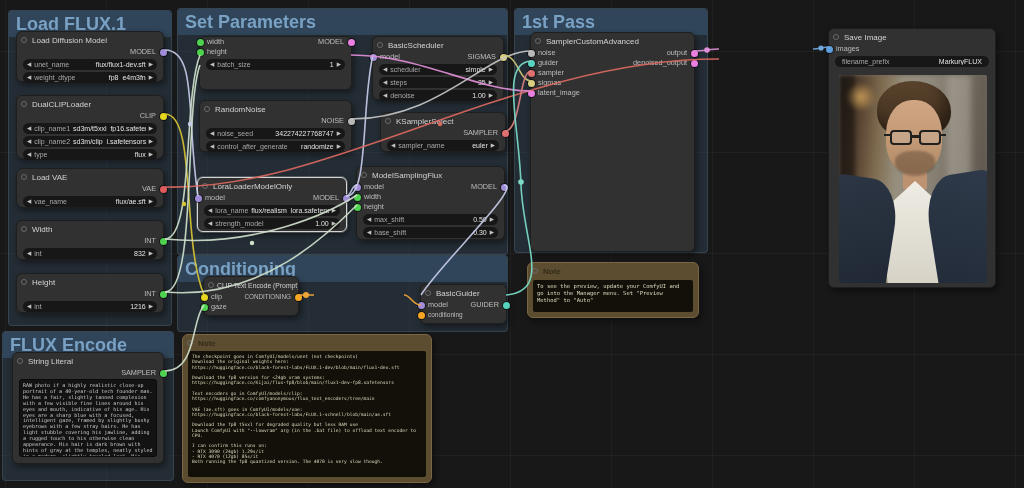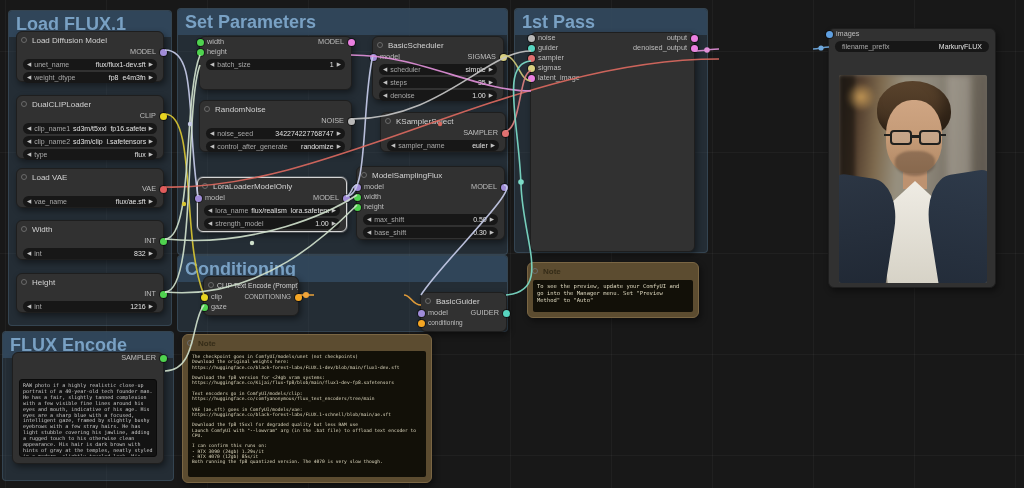--- a/index.html
+++ b/index.html
@@ -173,20 +173,21 @@
       </div>
     <div class="widget">
         <span class="warr">◀</span>
         <span class="wlabel">int</span>
         <span class="wvalue">1216</span>
         <span class="warr">▶</span>
       </div>
   </div>
 
   <div class="node" style="left:12px;top:352px;width:152px;height:112px">
+    <div class="ntitle"><span>String Literal</span></div>
     <div class="prow">
         <span class="rlbl">SAMPLER</span>
         <span class="pdot out" style="background: rgb(79, 210, 79);"></span>
       </div>
     <div class="promptbox">RAW photo if a highly realistic close-up portrait of a 40-year-old tech founder man. He has a fair, slightly tanned complexion with a few visible fine lines around his eyes and mouth, indicative of his age. His eyes are a sharp blue with a focused, intelligent gaze, framed by slightly bushy eyebrows with a few stray hairs. He has light stubble covering his jawline, adding a rugged touch to his otherwise clean appearance. His hair is dark brown with hints of gray at the temples, neatly styled in a modern, slightly tousled look. His face is square-shaped with high cheekbones and a strong</div>
   </div>
 
   <div class="node" style="left:199px;top:36px;width:153px;height:54px">
     <div class="prow">
         <span class="pdot in" style="background: rgb(79, 210, 79);"></span>
@@ -328,35 +329,36 @@
         <span class="rlbl" style="font-size:6.3px">CONDITIONING</span>
         <span class="pdot out" style="background: rgb(245, 166, 35);"></span>
       </div>
     <div class="prow">
         <span class="pdot in" style="background: rgb(79, 210, 79);"></span>
         <span class="lbl">gaze</span>
       </div>
   </div>
 
 
-  <div class="node" style="left:420px;top:292px;width:87px;height:40px">
+  <div class="node" style="left:420px;top:284px;width:87px;height:40px">
     <div class="ntitle"><span>BasicGuider</span></div>
     <div class="prow">
         <span class="pdot in" style="background: rgb(160, 140, 216);"></span>
         <span class="lbl">model</span>
         <span class="rlbl">GUIDER</span>
         <span class="pdot out" style="background: rgb(87, 212, 191);"></span>
       </div>
     <div class="prow">
         <span class="pdot in" style="background: rgb(245, 166, 35);"></span>
         <span class="lbl" style="font-size:6.5px">conditioning</span>
       </div>
   </div>
 
   <div class="node" style="left:530px;top:32px;width:165px;height:220px">
+    <div class="ntitle"><span>SamplerCustomAdvanced</span></div>
     <div class="prow">
         <span class="pdot in" style="background: rgb(184, 184, 184);"></span>
         <span class="lbl">noise</span>
         <span class="rlbl">output</span>
         <span class="pdot out" style="background: rgb(234, 127, 224);"></span>
       </div>
     <div class="prow">
         <span class="pdot in" style="background: rgb(87, 212, 191);"></span>
         <span class="lbl">guider</span>
         <span class="rlbl">denoised_output</span>
@@ -376,20 +378,21 @@
       </div>
   </div>
 
   <div class="node notefg" style="left:527px;top:262px;width:172px;height:56px">
     <div class="ntitle"><span>Note</span></div>
     <div class="notebox small">To see the preview, update your ComfyUI and go into the Manager menu. Set "Preview Method" to "Auto"</div>
   </div>
 
 
   <div class="node" style="left:828px;top:28px;width:168px;height:260px">
+    <div class="ntitle"><span>Save Image</span></div>
     <div class="prow">
         <span class="pdot in" style="background: rgb(95, 159, 224);"></span>
         <span class="lbl">images</span>
       </div>
     <div class="widget">
         <span class="wlabel">filename_prefix</span>
         <span class="wvalue">MarkuryFLUX</span>
       </div>
     <div class="img-preview">
       <div class="p-bg"></div>

